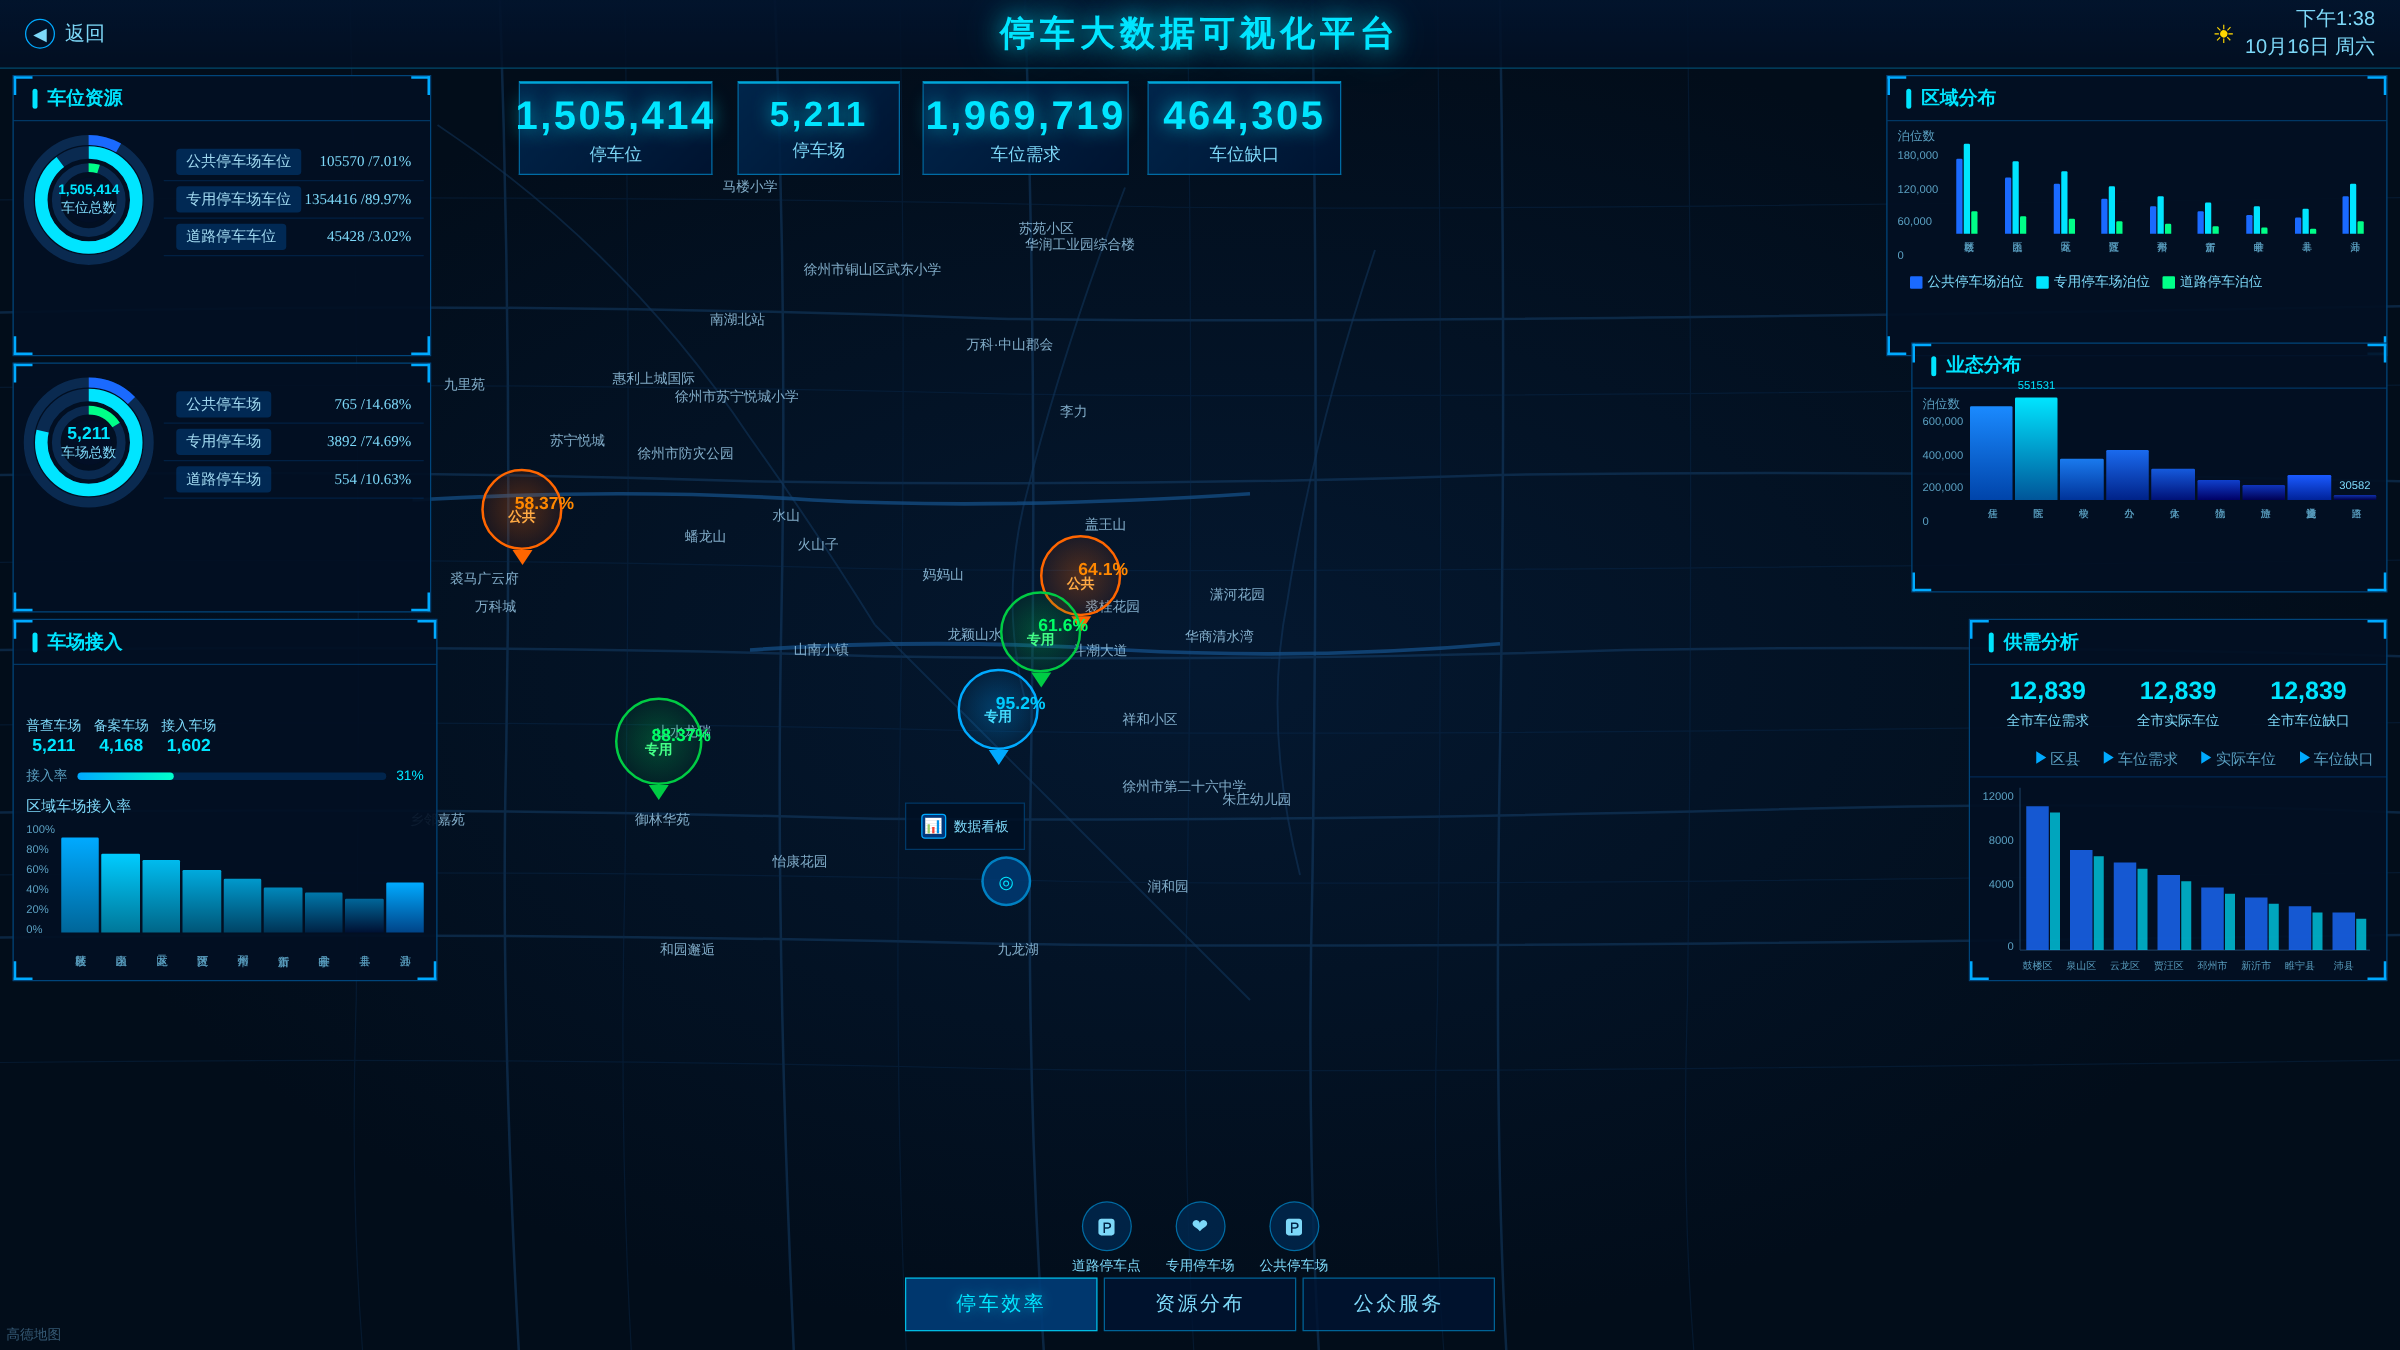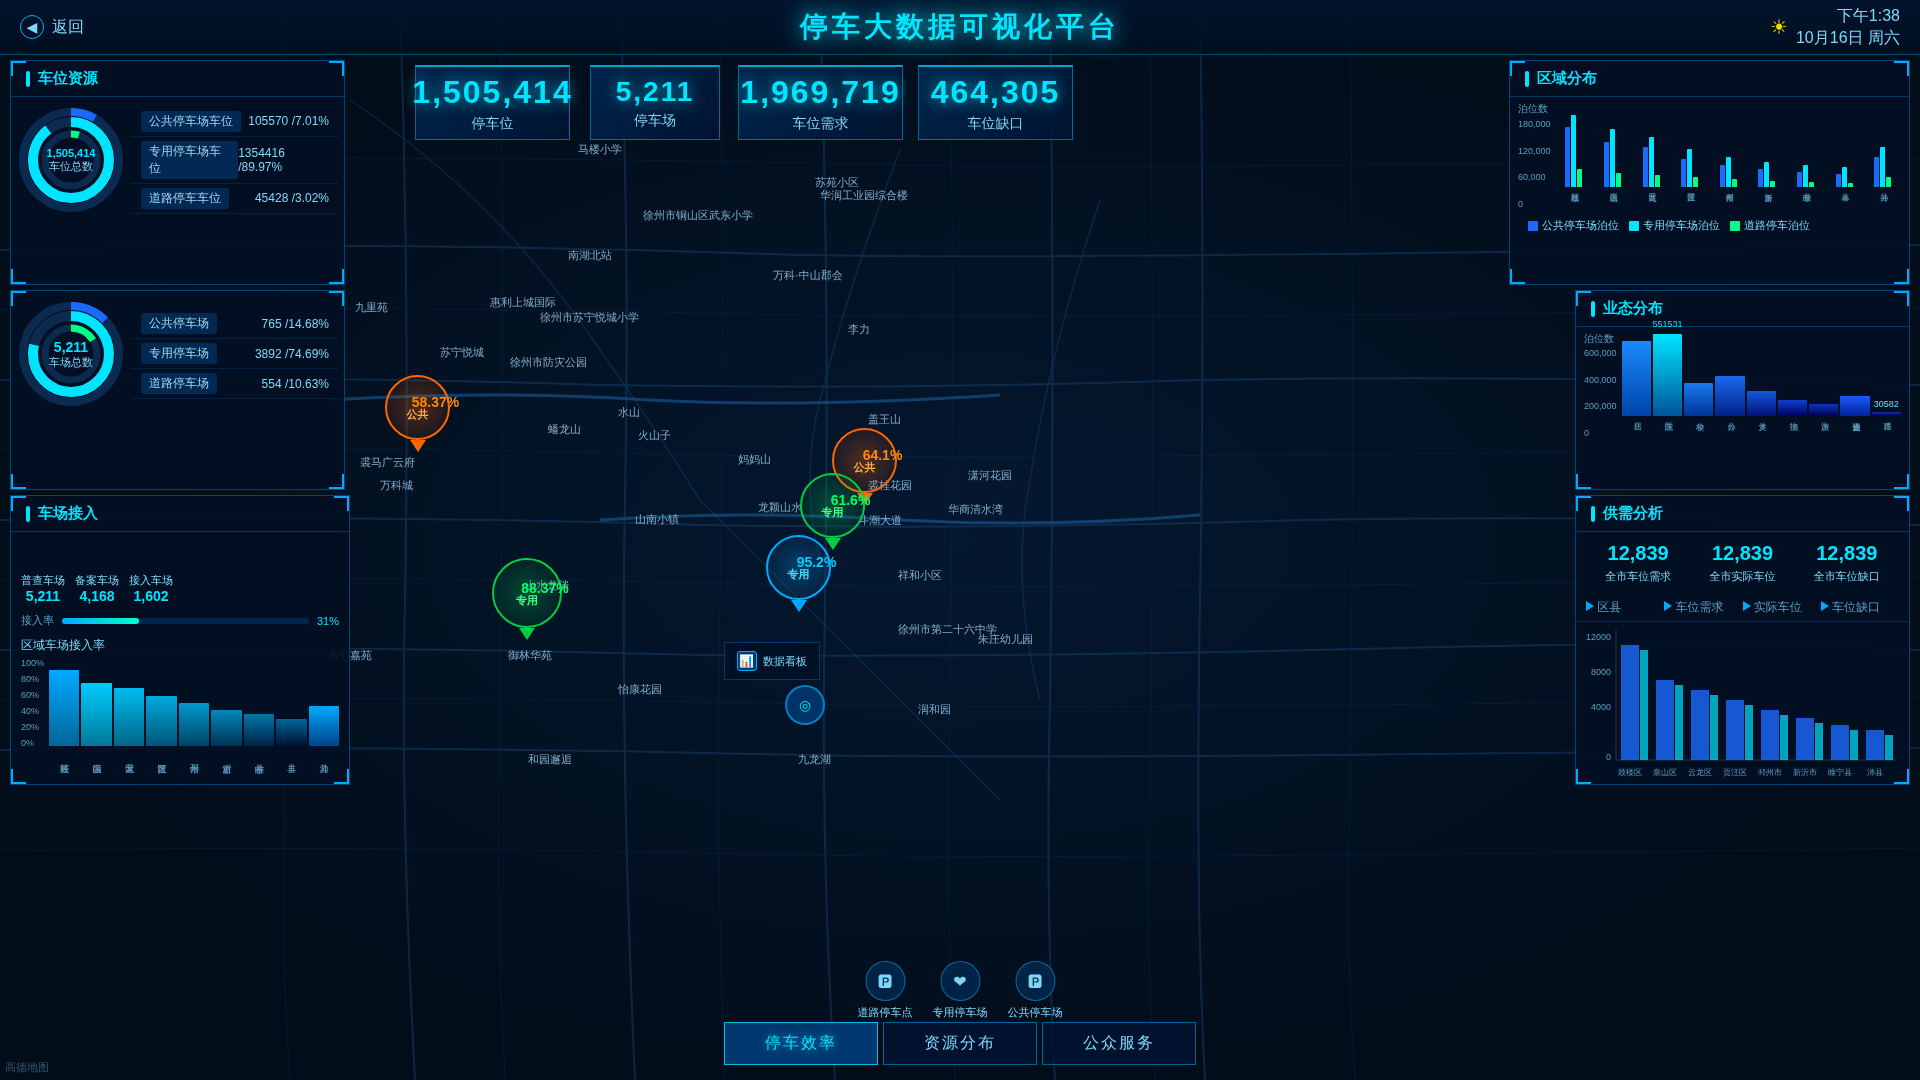--- a/index.html
+++ b/index.html
@@ -179,22 +179,22 @@
     
     #panel-area-dist {
       right: 10px;
       top: 60px;
       width: 401px;
       height: 225px;
     }
 
     #panel-biz-dist {
       right: 10px;
-      top: 290px;
-      width: 335px;
+      top: 274px;
+      width: 381px;
       height: 200px;
     }
 
     #panel-supply-demand {
       right: 10px;
       top: 495px;
       width: 335px;
       height: 290px;
     }
 
@@ -226,20 +226,21 @@
       color: #7dd8f8;
     }
 
     
     .resource-item {
       display: flex;
       justify-content: space-between;
       align-items: center;
       padding: 4px 10px;
       border-bottom: 1px solid rgba(0,100,200,0.2);
+      font-family: Liberation Serif, serif;
     }
 
     .resource-item .ri-name {
       font-size: 12px;
       color: #a0d8ef;
       background: rgba(0,80,160,0.4);
       padding: 2px 8px;
       border-radius: 3px;
     }
 
@@ -406,21 +407,21 @@
     .sd-table-header {
       display: flex;
       padding: 5px 10px;
       font-size: 12px;
       color: #5a9fc0;
       border-bottom: 1px solid rgba(0,100,200,0.3);
     }
 
     .sd-col {
       flex: 1;
-      text-align: left;
+      text-align: right;
     }
 
     .triangle-icon {
       display: inline-block;
       width: 0;
       height: 0;
     }
 
     .tri-right {
       border-top: 5px solid transparent;

